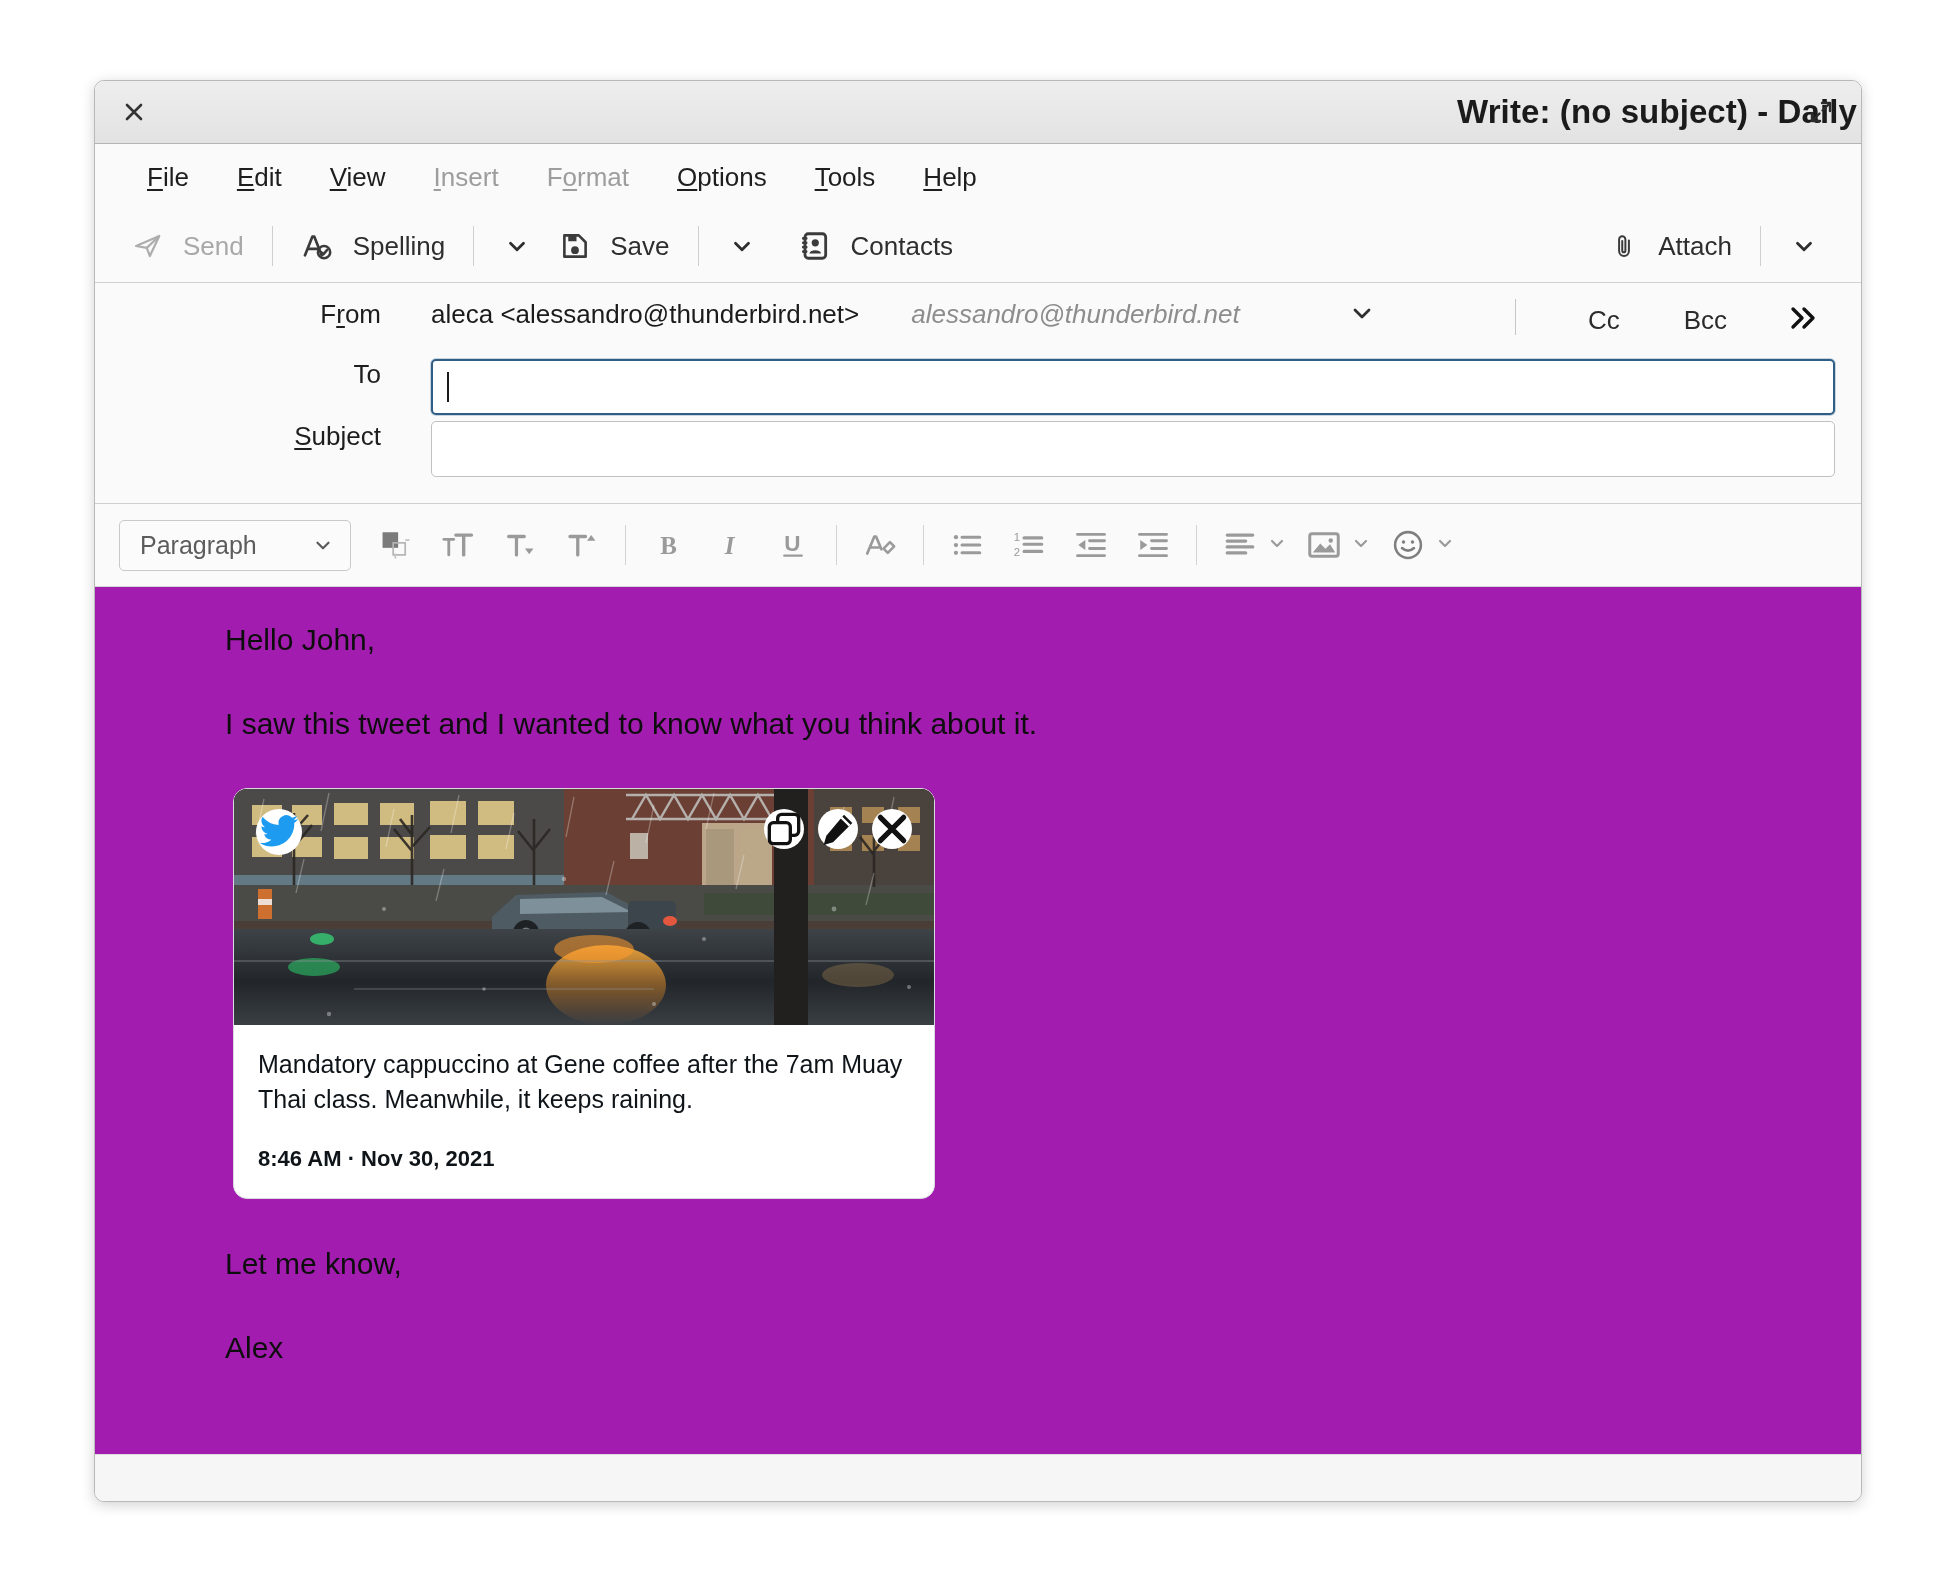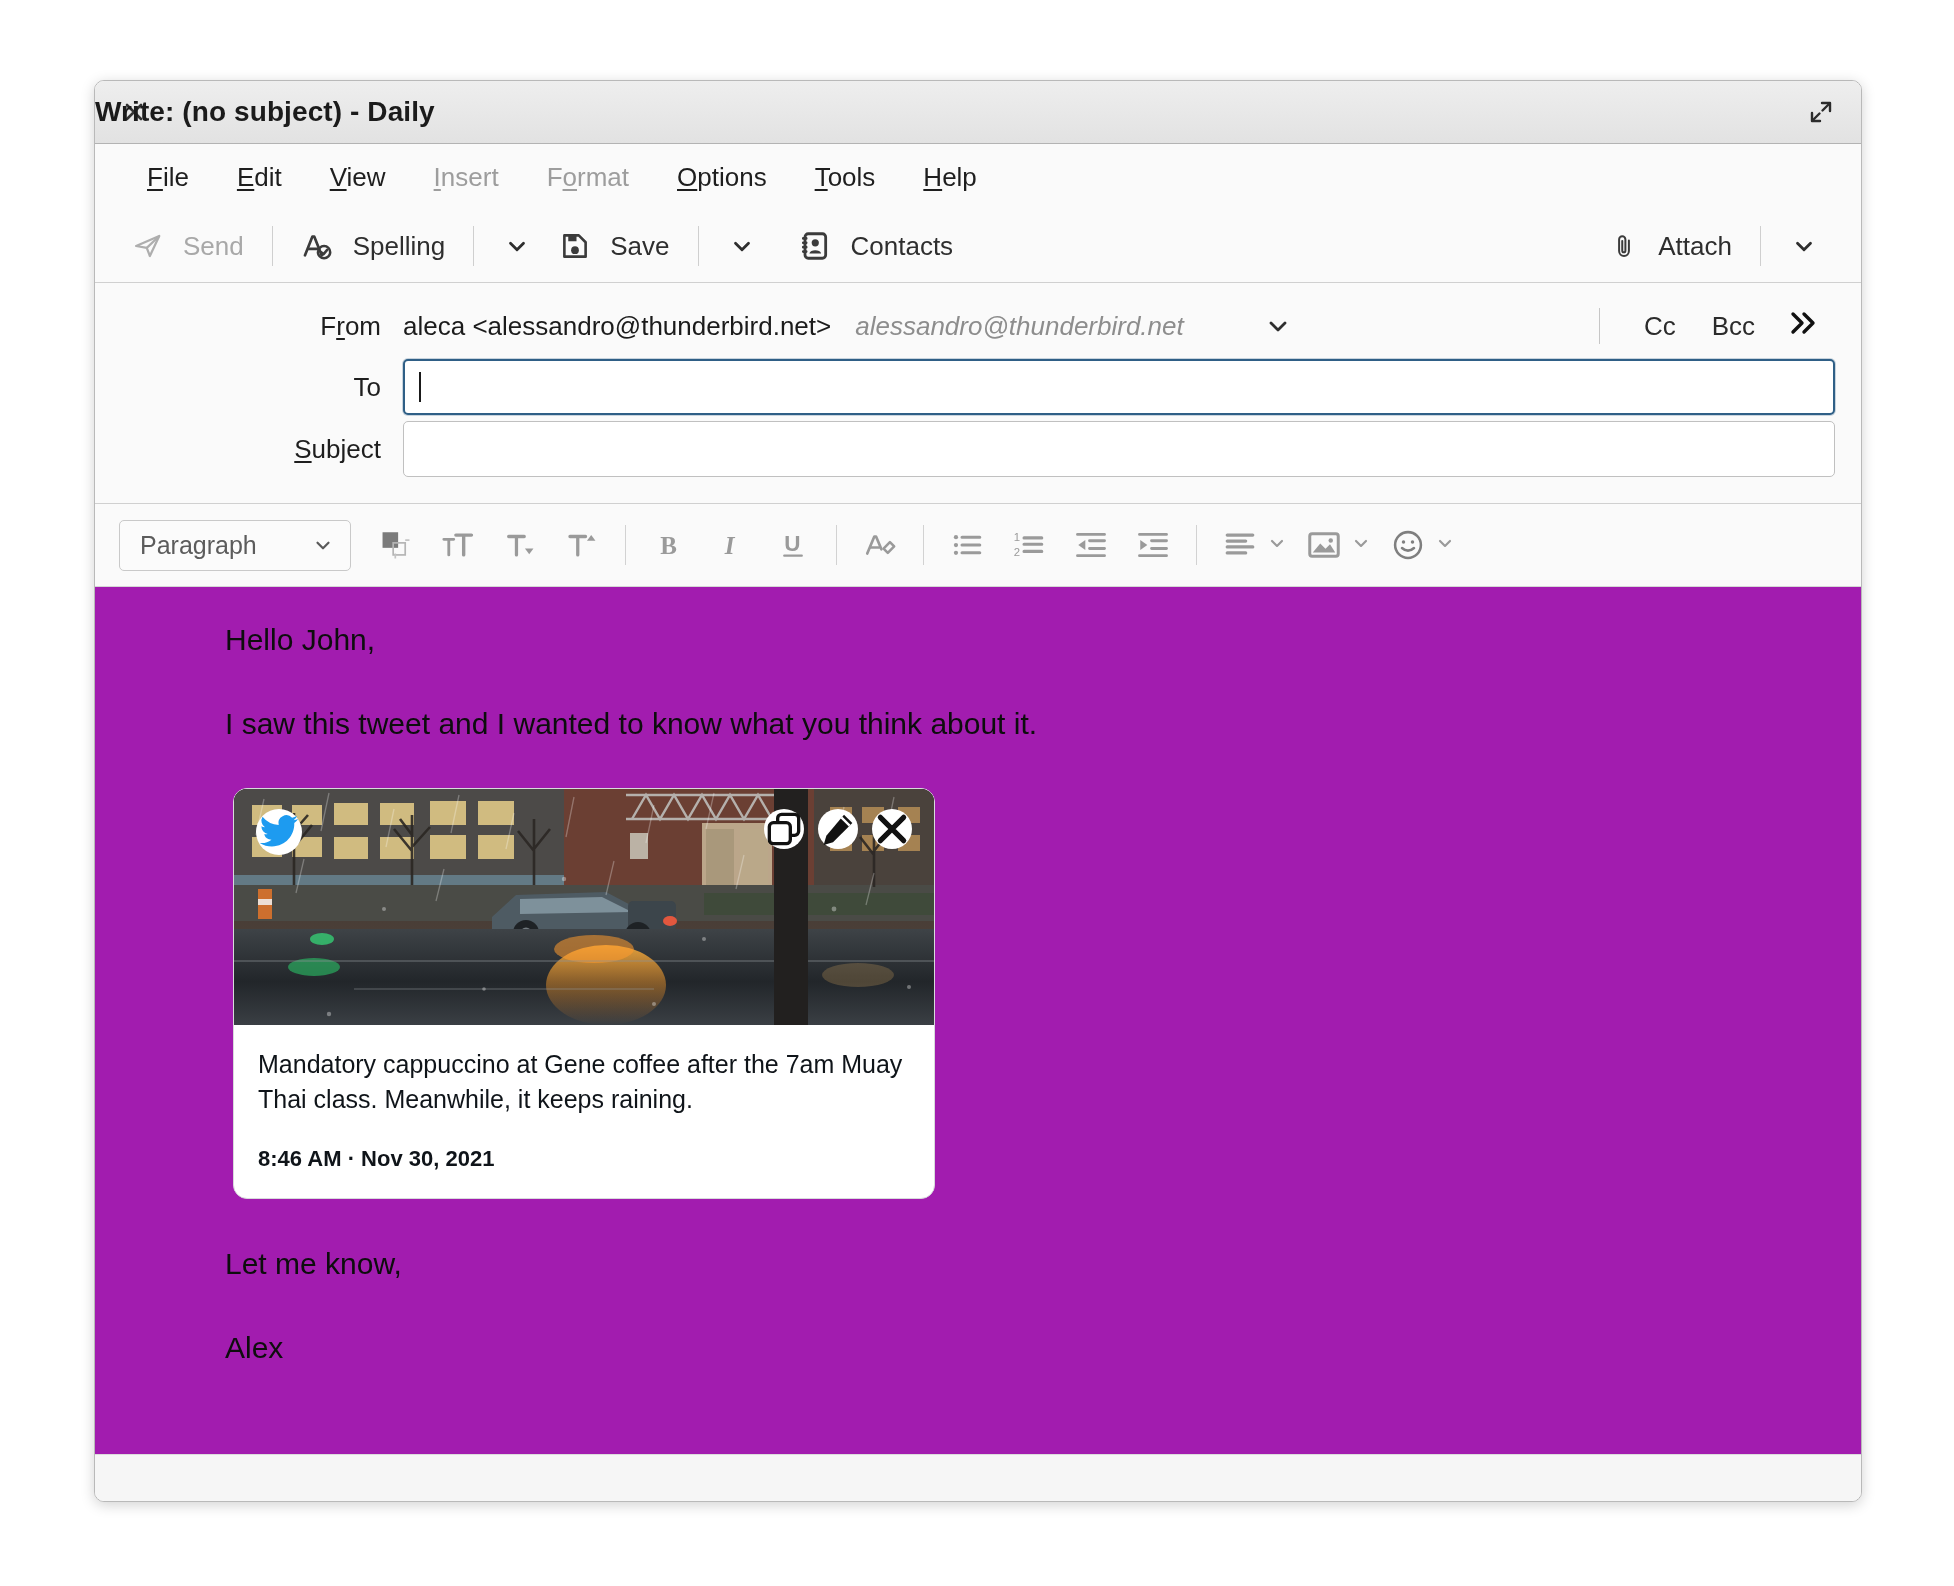--- a/index.html
+++ b/index.html
@@ -37,23 +37,23 @@
     position: relative;
     height: 62px;
     flex: 0 0 62px;
     background: linear-gradient(to bottom, #eeeeee 0%, #e2e2e2 100%);
     border-bottom: 1px solid #b3b3b3;
     display: flex;
     align-items: center;
   }
   .title-text {
     position: absolute;
-    left: 0; right: 10px;
-    text-align: left;
-    font-size: 28px;
+    left: 0; right: 4px;
+    text-align: right;
+    font-size: 33px;
     font-weight: bold;
     color: #1b1b1b;
     letter-spacing: 0.1px;
   }
   .tb-close {
     position: absolute;
     left: 22px;
     width: 34px; height: 34px;
     display: flex; align-items: center; justify-content: center;
     color: #2b2b2b;
@@ -121,23 +121,24 @@
   }
   .spacer { flex: 1 1 auto; }
   
   .headers {
     background: #fafafa;
     border-bottom: 1px solid #d0d0d0;
     padding: 16px 26px 18px 26px;
   }
   .hrow {
     display: flex;
-    align-items: center;
+    align-items: flex-start;
     min-height: 54px;
     margin-bottom: 6px;
+    gap: 28px;
   }
   .hlabel {
     width: 260px;
     text-align: right;
     padding-right: 22px;
     font-size: 26px;
     color: #1e1e1e;
     flex: 0 0 260px;
     white-space: nowrap;
   }

